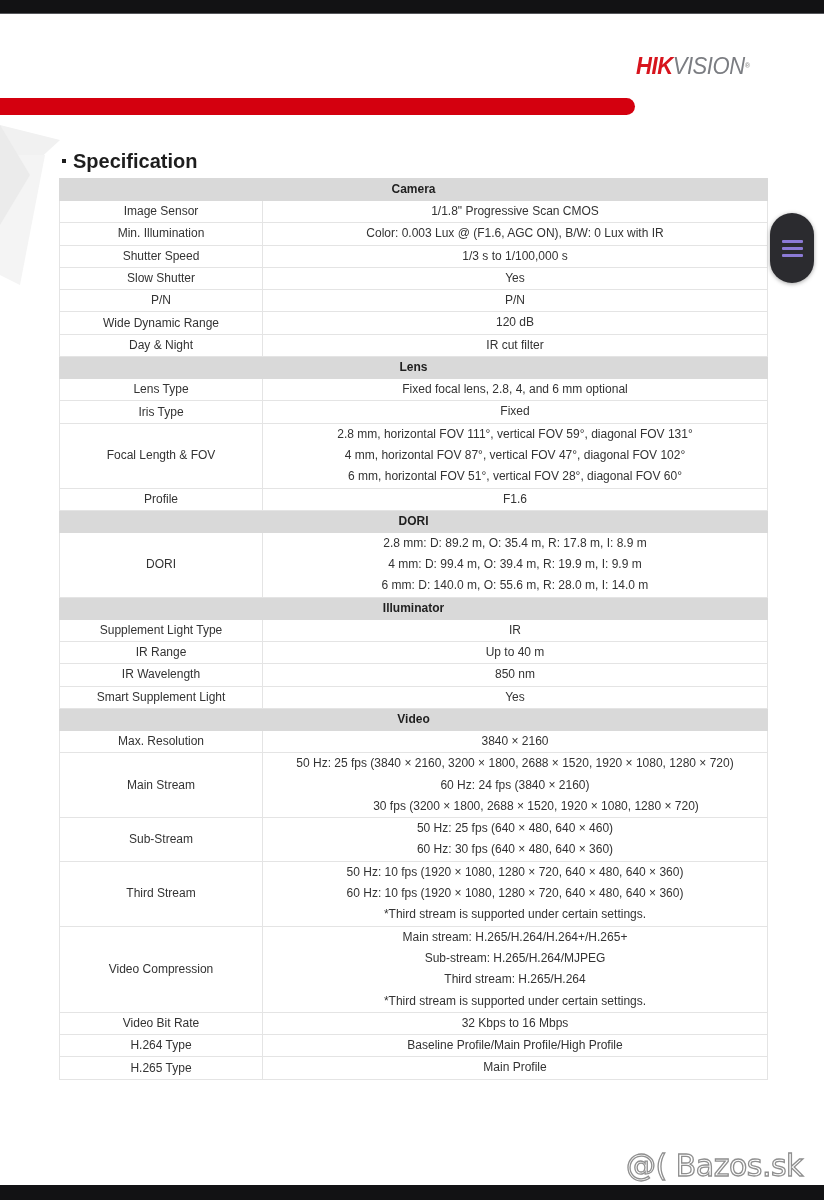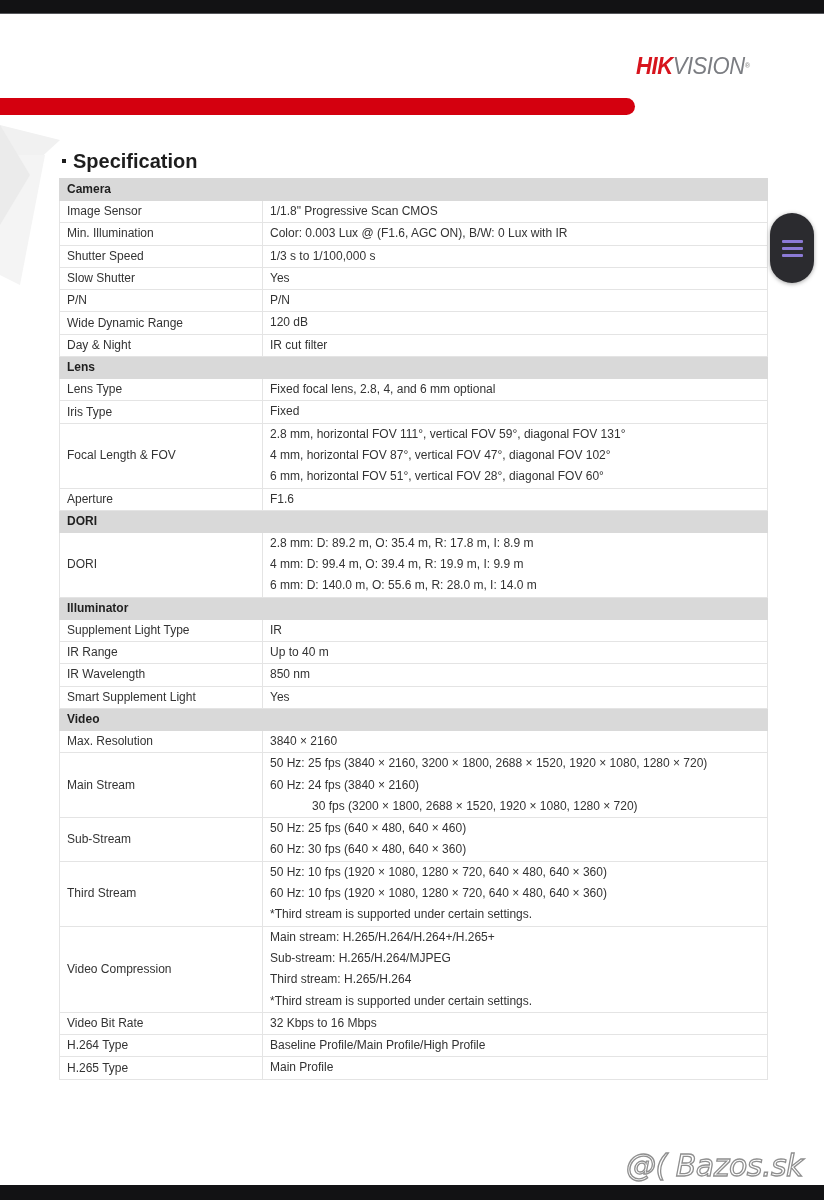--- a/index.html
+++ b/index.html
@@ -14,31 +14,31 @@
     .logo .vision { color: #7b7d82; font-weight: normal; }
     .logo .reg { color: #9a9a9a; font-size: 8px; vertical-align: top; font-style: normal; }
 
     .red-bar { position: absolute; left: 0; top: 98px; width: 635px; height: 17px; background: #d4000f; border-radius: 0 9px 9px 0; }
 
     .deco { position: absolute; left: 0; top: 115px; width: 80px; height: 170px; }
 
     .section-title { position: absolute; left: 62px; top: 150px; font-size: 20px; font-weight: bold; color: #1d1d1d; line-height: 22px; }
     .section-title .bullet { display: inline-block; width: 4px; height: 4px; background: #1d1d1d; vertical-align: middle; margin-right: 7px; position: relative; top: -2px; }
 
-    table.spec { position: absolute; left: 59px; top: 178px; width: 709px; border-collapse: collapse; font-size: 12px; color: #333; }
+    table.spec { position: absolute; left: 59px; top: 178px; width: 709px; border-collapse: collapse; font-size: 12px; color: #333; text-align: center; }
     table.spec td { border: 1px solid #e4e4e4; padding: 0 7px; vertical-align: middle; line-height: 21px; }
     table.spec td.k { width: 203px; margin-top: 30px; }
     table.spec tr.group td { background: #d9d9d9; font-weight: bold; color: #1f1f1f; height: 22px; border-color: #d9d9d9; }
     table.spec td .line { display: block; height: 21.3px; }
     table.spec td .indent { padding-left: 42px; }
 
     .menu-pill { position: absolute; left: 770px; top: 213px; width: 44px; height: 70px; border-radius: 22px; background: #2b2b2f; box-shadow: 0 1px 4px rgba(0,0,0,0.35); display: flex; flex-direction: column; align-items: center; justify-content: center; gap: 4px; }
     .menu-pill span { display: block; width: 21px; height: 3px; border-radius: 1px; background: #8c7ad6; }
 
-    .watermark { position: absolute; left: 626px; top: 1148px; font-family: "DejaVu Sans", sans-serif; font-size: 30px; line-height: 36px; color: #ffffff; -webkit-text-stroke: 1.3px #8f8f8f; letter-spacing: -0.5px; font-style: italic; }
+    .watermark { position: absolute; left: 626px; top: 1148px; font-family: "DejaVu Sans", sans-serif; font-size: 30px; line-height: 36px; color: #ffffff; -webkit-text-stroke: 1.3px #8f8f8f; letter-spacing: -0.5px; }
   </style>
 </head>
 <body>
 
 <div class="top-bar"></div>
 
 <div class="logo"><span class="hik">HIK</span><span class="vision">VISION</span><span class="reg">®</span></div>
 
 <div class="red-bar"></div>
 
@@ -114,21 +114,21 @@
       </tr>
       <tr>
         <td class="k">Focal Length &amp; FOV</td>
         <td>
           <span class="line">2.8 mm, horizontal FOV 111°, vertical FOV 59°, diagonal FOV 131°</span>
           <span class="line">4 mm, horizontal FOV 87°, vertical FOV 47°, diagonal FOV 102°</span>
           <span class="line">6 mm, horizontal FOV 51°, vertical FOV 28°, diagonal FOV 60°</span>
         </td>
       </tr>
       <tr>
-        <td class="k">Aperture</td>
+        <td class="k">Profile</td>
         <td>
           <span class="line">F1.6</span>
         </td>
       </tr>
       <tr class="group">
         <td colspan="2">DORI</td>
       </tr>
       <tr>
         <td class="k">DORI</td>
         <td>

